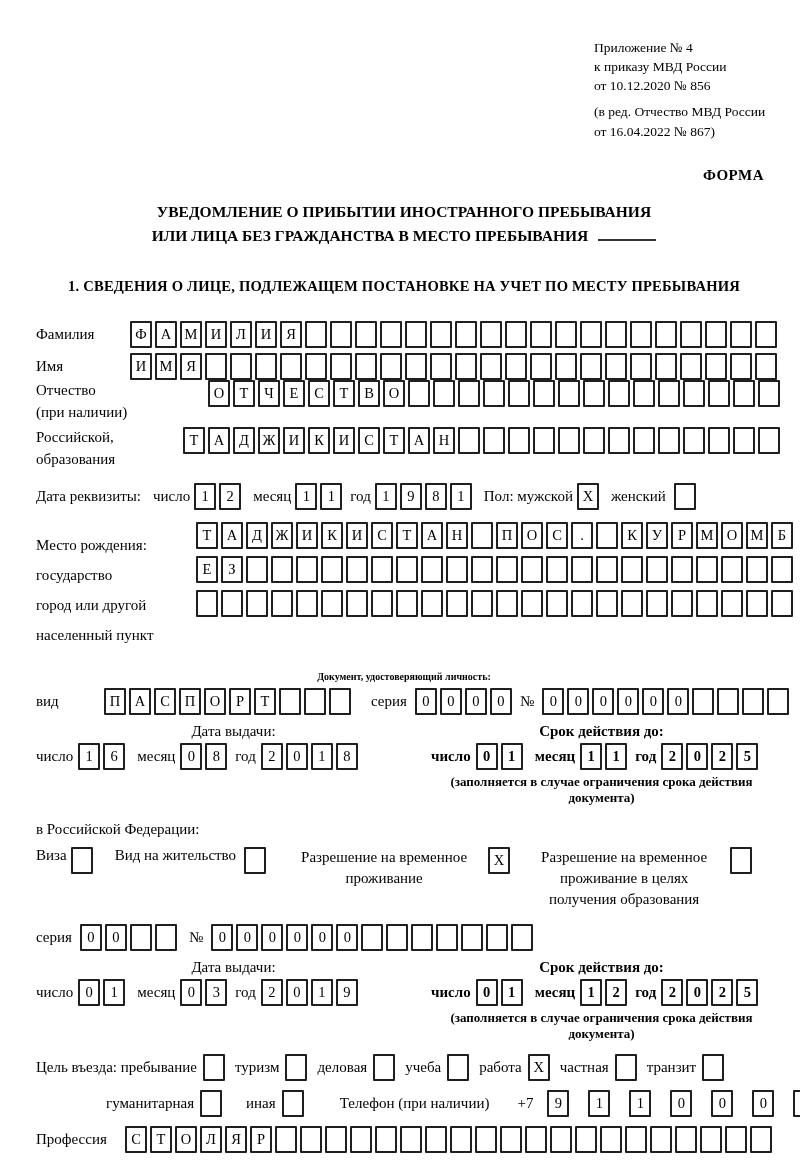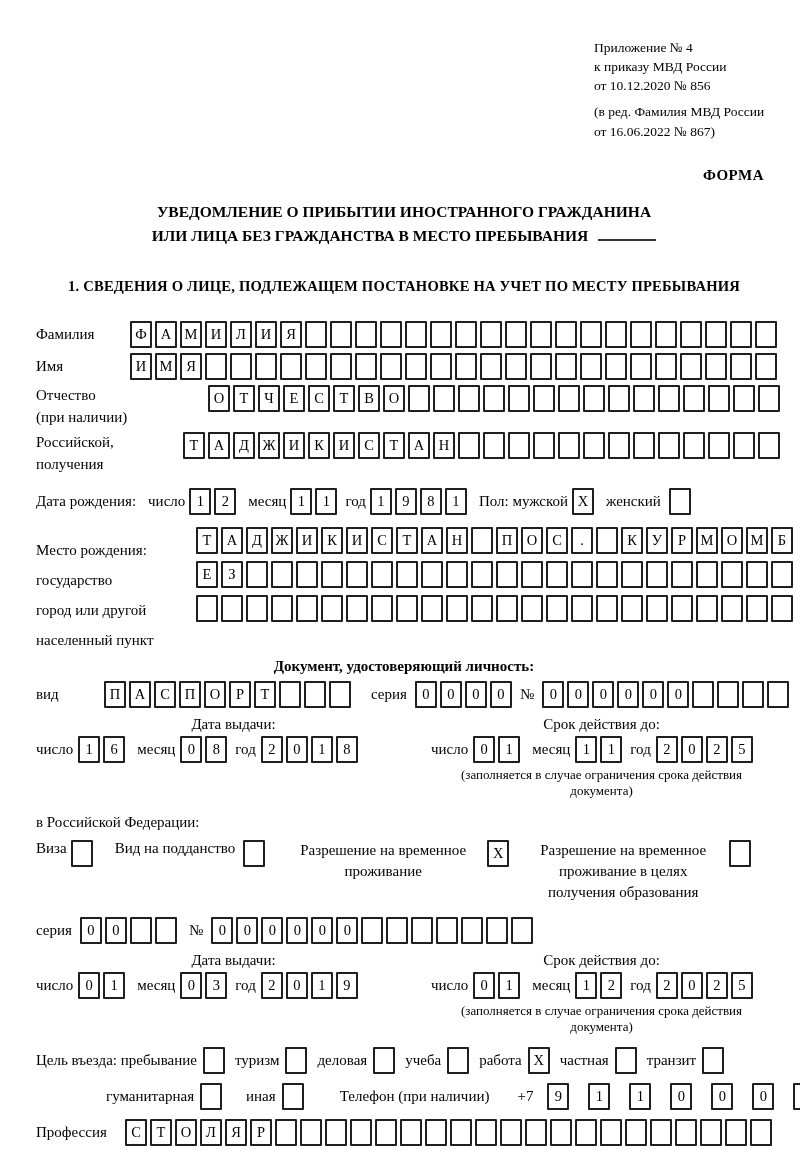--- a/index.html
+++ b/index.html
@@ -13,52 +13,52 @@
   .sec{font-weight:bold;font-size:14.6px;text-align:center;margin-top:30px;letter-spacing:.2px;}
   .row{display:flex;align-items:center;margin-top:5px;}
   .row-top{display:flex;align-items:flex-start;}
   .cells{display:flex;gap:3px;flex:none;}
   .cell{box-sizing:border-box;width:22px;height:27px;border:2px solid #1f1f1f;border-radius:1px;
         display:flex;align-items:center;justify-content:center;font-size:14.5px;flex:none;background:#fff;}
   .lbl{flex:none;}
   .w94{width:94px;} .w172{width:172px;} .w147{width:147px;} .w160{width:160px;margin-top:10px;} .w89{width:89px;}
   .two-line{line-height:1.45;}
   .mr4{margin-right:4px;} .mr8{margin-right:8px;} .mr12{margin-right:12px;} .ml8{margin-left:8px;}
-  .doc-head{text-align:center;font-weight:bold;font-size:15px;margin-top:3px;}
+  .doc-head{text-align:center;font-weight:bold;font-size:10px;margin-top:21px;}
   .date-cols{display:flex;margin-top:8px;}
   .date-col-left{width:395px;flex:none;}
-  .date-col-right{flex:1;}
+  .date-col-right{flex:1;font-weight:bold;}
   .date-head{text-align:center;font-size:15px;margin-bottom:3px;}
   .dg{display:flex;align-items:center;}
   .dg .lbl{margin-right:5px;}
   .note{font-size:13px;text-align:center;margin-top:4px;}
   .opt-label{text-align:center;line-height:1.4;}
   .purpose-line{display:flex;align-items:center;margin-top:12px;flex-wrap:nowrap;text-align:center;}
   .purpose-line .cell{margin:0 10px 0 6px;}
   .multicol{display:flex;margin-top:10px;}
   .lblcol{flex:none;line-height:1.9;}
   .cellrows > .cells{margin-bottom:7px;}
 </style>
 </head>
 <body>
 
 <div class="page">
 
   <div class="hdr">
     <div>Приложение № 4</div>
     <div>к приказу МВД России</div>
     <div>от 10.12.2020 № 856</div>
-    <div class="ed">(в ред. Фамилия МВД России</div>
-    <div>от 16.06.2022 № 867)</div>
+    <div class="ed">(в ред. Отчество МВД России</div>
+    <div>от 16.04.2022 № 867)</div>
   </div>
 
   <div class="forma">ФОРМА</div>
 
   <div class="title">
-    <div>УВЕДОМЛЕНИЕ О ПРИБЫТИИ ИНОСТРАННОГО ГРАЖДАНИНА</div>
+    <div>УВЕДОМЛЕНИЕ О ПРИБЫТИИ ИНОСТРАННОГО ПРЕБЫВАНИЯ</div>
     <div><span>ИЛИ ЛИЦА БЕЗ ГРАЖДАНСТВА В МЕСТО ПРЕБЫВАНИЯ</span><span class="blank-line"></span></div>
   </div>
 
   <div class="sec">1. СВЕДЕНИЯ О ЛИЦЕ, ПОДЛЕЖАЩЕМ ПОСТАНОВКЕ НА УЧЕТ ПО МЕСТУ ПРЕБЫВАНИЯ</div>
 
   <div class="row" style="margin-top:26px">
     <span class="lbl w94">Фамилия</span>
     <div class="cells">
         <div class="cell">Ф</div>
         <div class="cell">А</div>
@@ -114,21 +114,21 @@
         <div class="cell"></div>
         <div class="cell"></div>
         <div class="cell"></div>
         <div class="cell"></div>
         <div class="cell"></div>
         <div class="cell"></div>
         <div class="cell"></div>
       </div>
   </div>
 
-  <div class="row-top" style="margin-top:5px">
+  <div class="row-top" style="">
     <span class="lbl w172 two-line"><span>Отчество</span><br><span>(при наличии)</span></span>
     <div class="cells">
         <div class="cell">О</div>
         <div class="cell">Т</div>
         <div class="cell">Ч</div>
         <div class="cell">Е</div>
         <div class="cell">С</div>
         <div class="cell">Т</div>
         <div class="cell">В</div>
         <div class="cell">О</div>
@@ -144,21 +144,21 @@
         <div class="cell"></div>
         <div class="cell"></div>
         <div class="cell"></div>
         <div class="cell"></div>
         <div class="cell"></div>
         <div class="cell"></div>
       </div>
   </div>
 
   <div class="row-top" style="margin-top:4px">
-    <span class="lbl w147 two-line"><span>Российской,</span><br><span>получения</span></span>
+    <span class="lbl w147 two-line"><span>Российской,</span><br><span>образования</span></span>
     <div class="cells">
         <div class="cell">Т</div>
         <div class="cell">А</div>
         <div class="cell">Д</div>
         <div class="cell">Ж</div>
         <div class="cell">И</div>
         <div class="cell">К</div>
         <div class="cell">И</div>
         <div class="cell">С</div>
         <div class="cell">Т</div>
@@ -174,21 +174,21 @@
         <div class="cell"></div>
         <div class="cell"></div>
         <div class="cell"></div>
         <div class="cell"></div>
         <div class="cell"></div>
         <div class="cell"></div>
       </div>
   </div>
 
   <div class="row" style="margin-top:12px">
-    <span class="lbl mr12">Дата рождения:</span>
+    <span class="lbl mr12">Дата реквизиты:</span>
     <span class="lbl mr4">число</span>
     <div class="cells mr12">
         <div class="cell">1</div>
         <div class="cell">2</div>
       </div>
     <span class="lbl mr4">месяц</span>
     <div class="cells mr8">
         <div class="cell">1</div>
         <div class="cell">1</div>
       </div>
@@ -386,21 +386,21 @@
 
   <div style="margin-top:10px;line-height:1.8">
     <div>в Российской Федерации:</div>
   </div>
 
   <div class="row-top" style="margin-top:4px">
     <span class="lbl mr4">Виза</span>
     <div class="cells" style="margin-right:22px">
         <div class="cell"></div>
       </div>
-    <span class="lbl mr8">Вид на подданство</span>
+    <span class="lbl mr8">Вид на жительство</span>
     <div class="cells" style="margin-right:22px">
         <div class="cell"></div>
       </div>
     <span class="lbl opt-label mr8" style="width:192px">Разрешение на временное проживание</span>
     <div class="cells" style="margin-right:16px">
         <div class="cell">X</div>
       </div>
     <span class="lbl opt-label mr8" style="width:196px">Разрешение на временное проживание в целях получения образования</span>
     <div class="cells">
         <div class="cell"></div>

